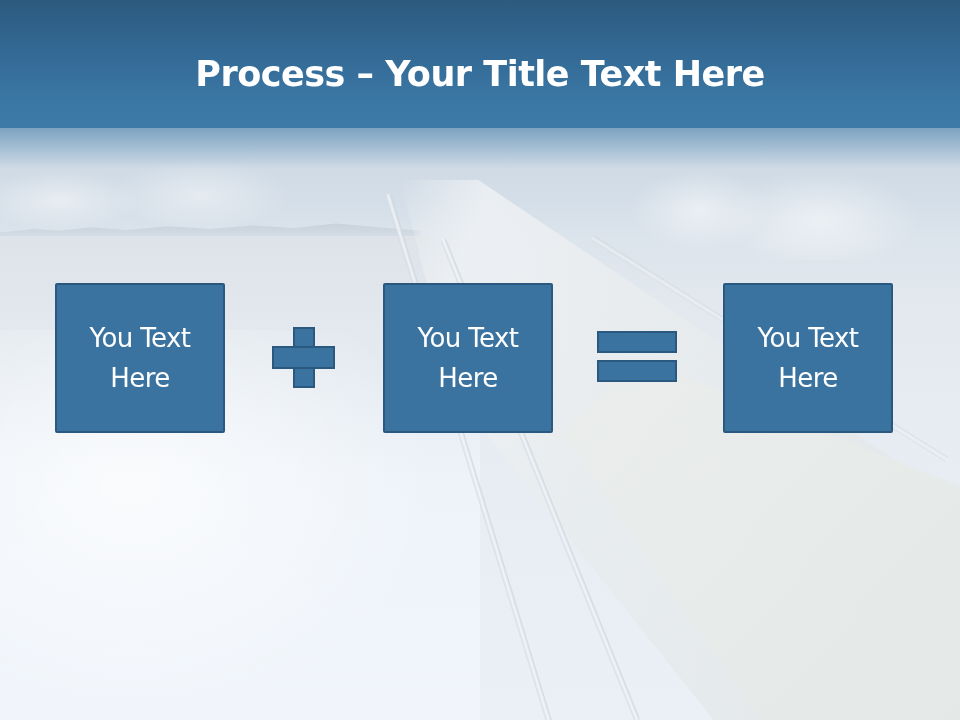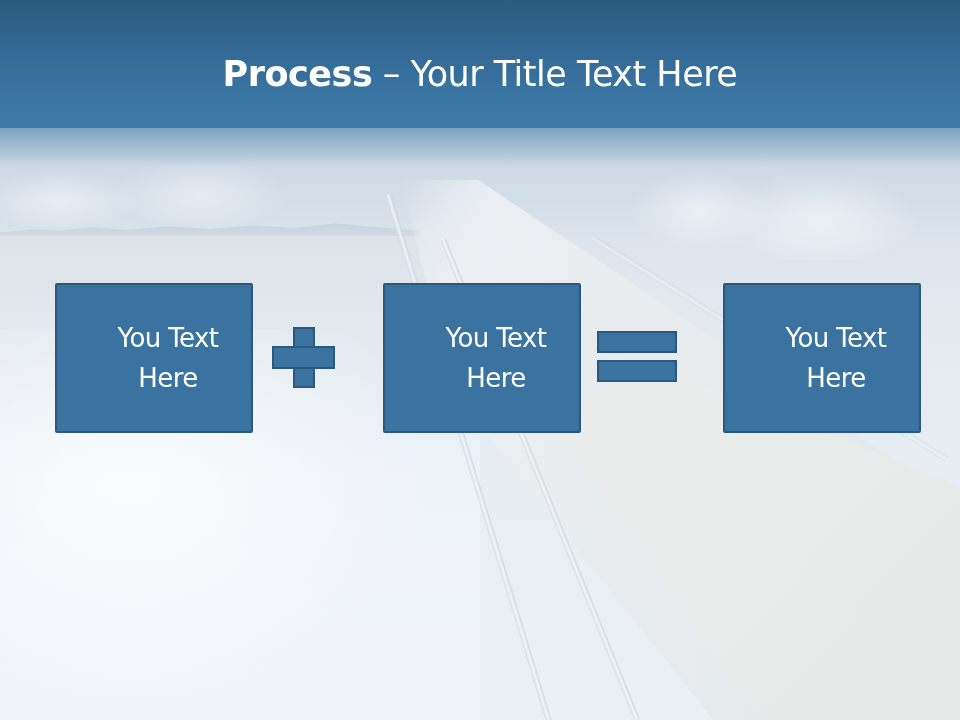--- a/index.html
+++ b/index.html
@@ -61,30 +61,29 @@
     position: absolute; left: 0; top: 128px; width: 960px; height: 40px;
     background: linear-gradient(180deg, rgba(62,122,168,0.55), rgba(62,122,168,0));
   }
   .title {
     position: absolute; left: 0; top: 52px; width: 960px; text-align: center;
     color: #ffffff; font-size: 35px; line-height: 44px; white-space: nowrap;
     font-family: "DejaVu Sans", "Liberation Sans", sans-serif;
     letter-spacing: -0.5px;
   }
   .title .bold { font-weight: bold; text-align: center; }
-  .title .light { font-weight: normal; }
+  .title .light { font-weight: bold; }
 
   
   .box {
     position: absolute; top: 283px; width: 166px; height: 146px;
     background: #3a72a0; border: 2px solid #2a587e;
     border-radius: 2px;
     display: flex; align-items: center; justify-content: center;
     box-sizing: content-box;
-    padding-left: 28px;
   }
   .box-text {
     color: #ffffff; font-size: 26px; line-height: 40px; text-align: center;
     font-family: "DejaVu Sans", "Liberation Sans", sans-serif;
     letter-spacing: -0.6px;
   }
   #box1 { left: 55px; }
   #box2 { left: 383px; }
   #box3 { left: 723px; }
 

